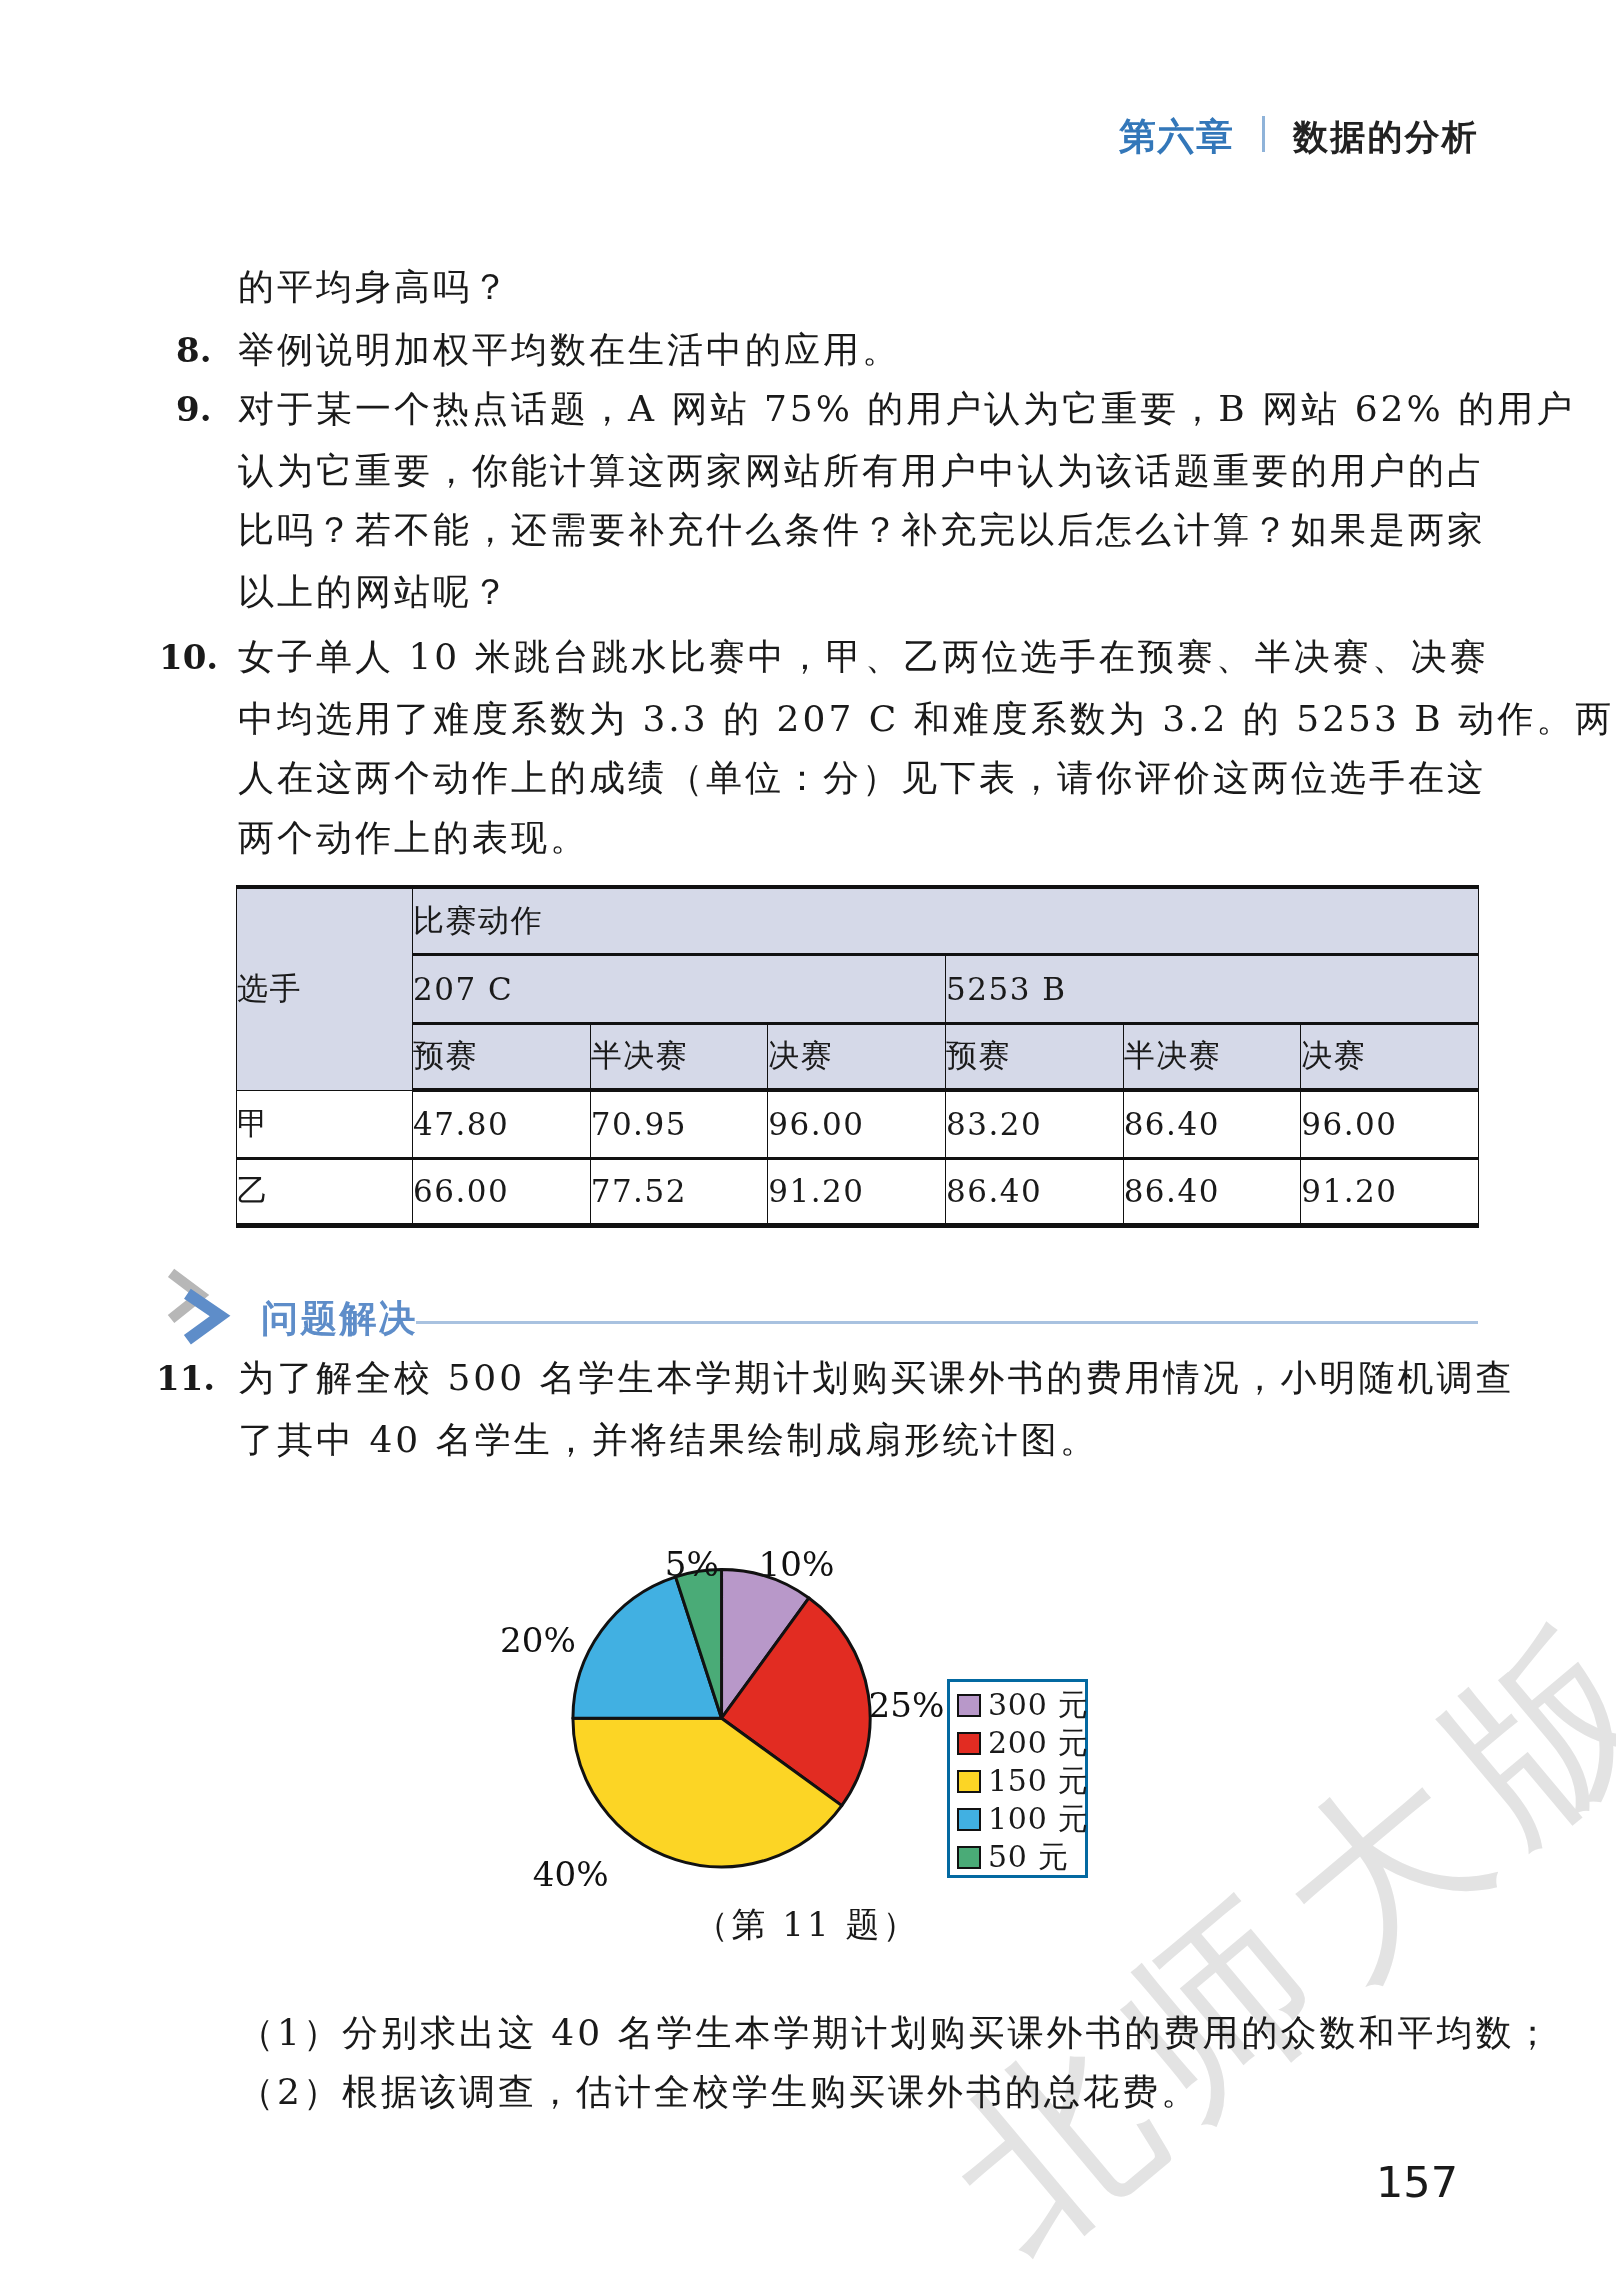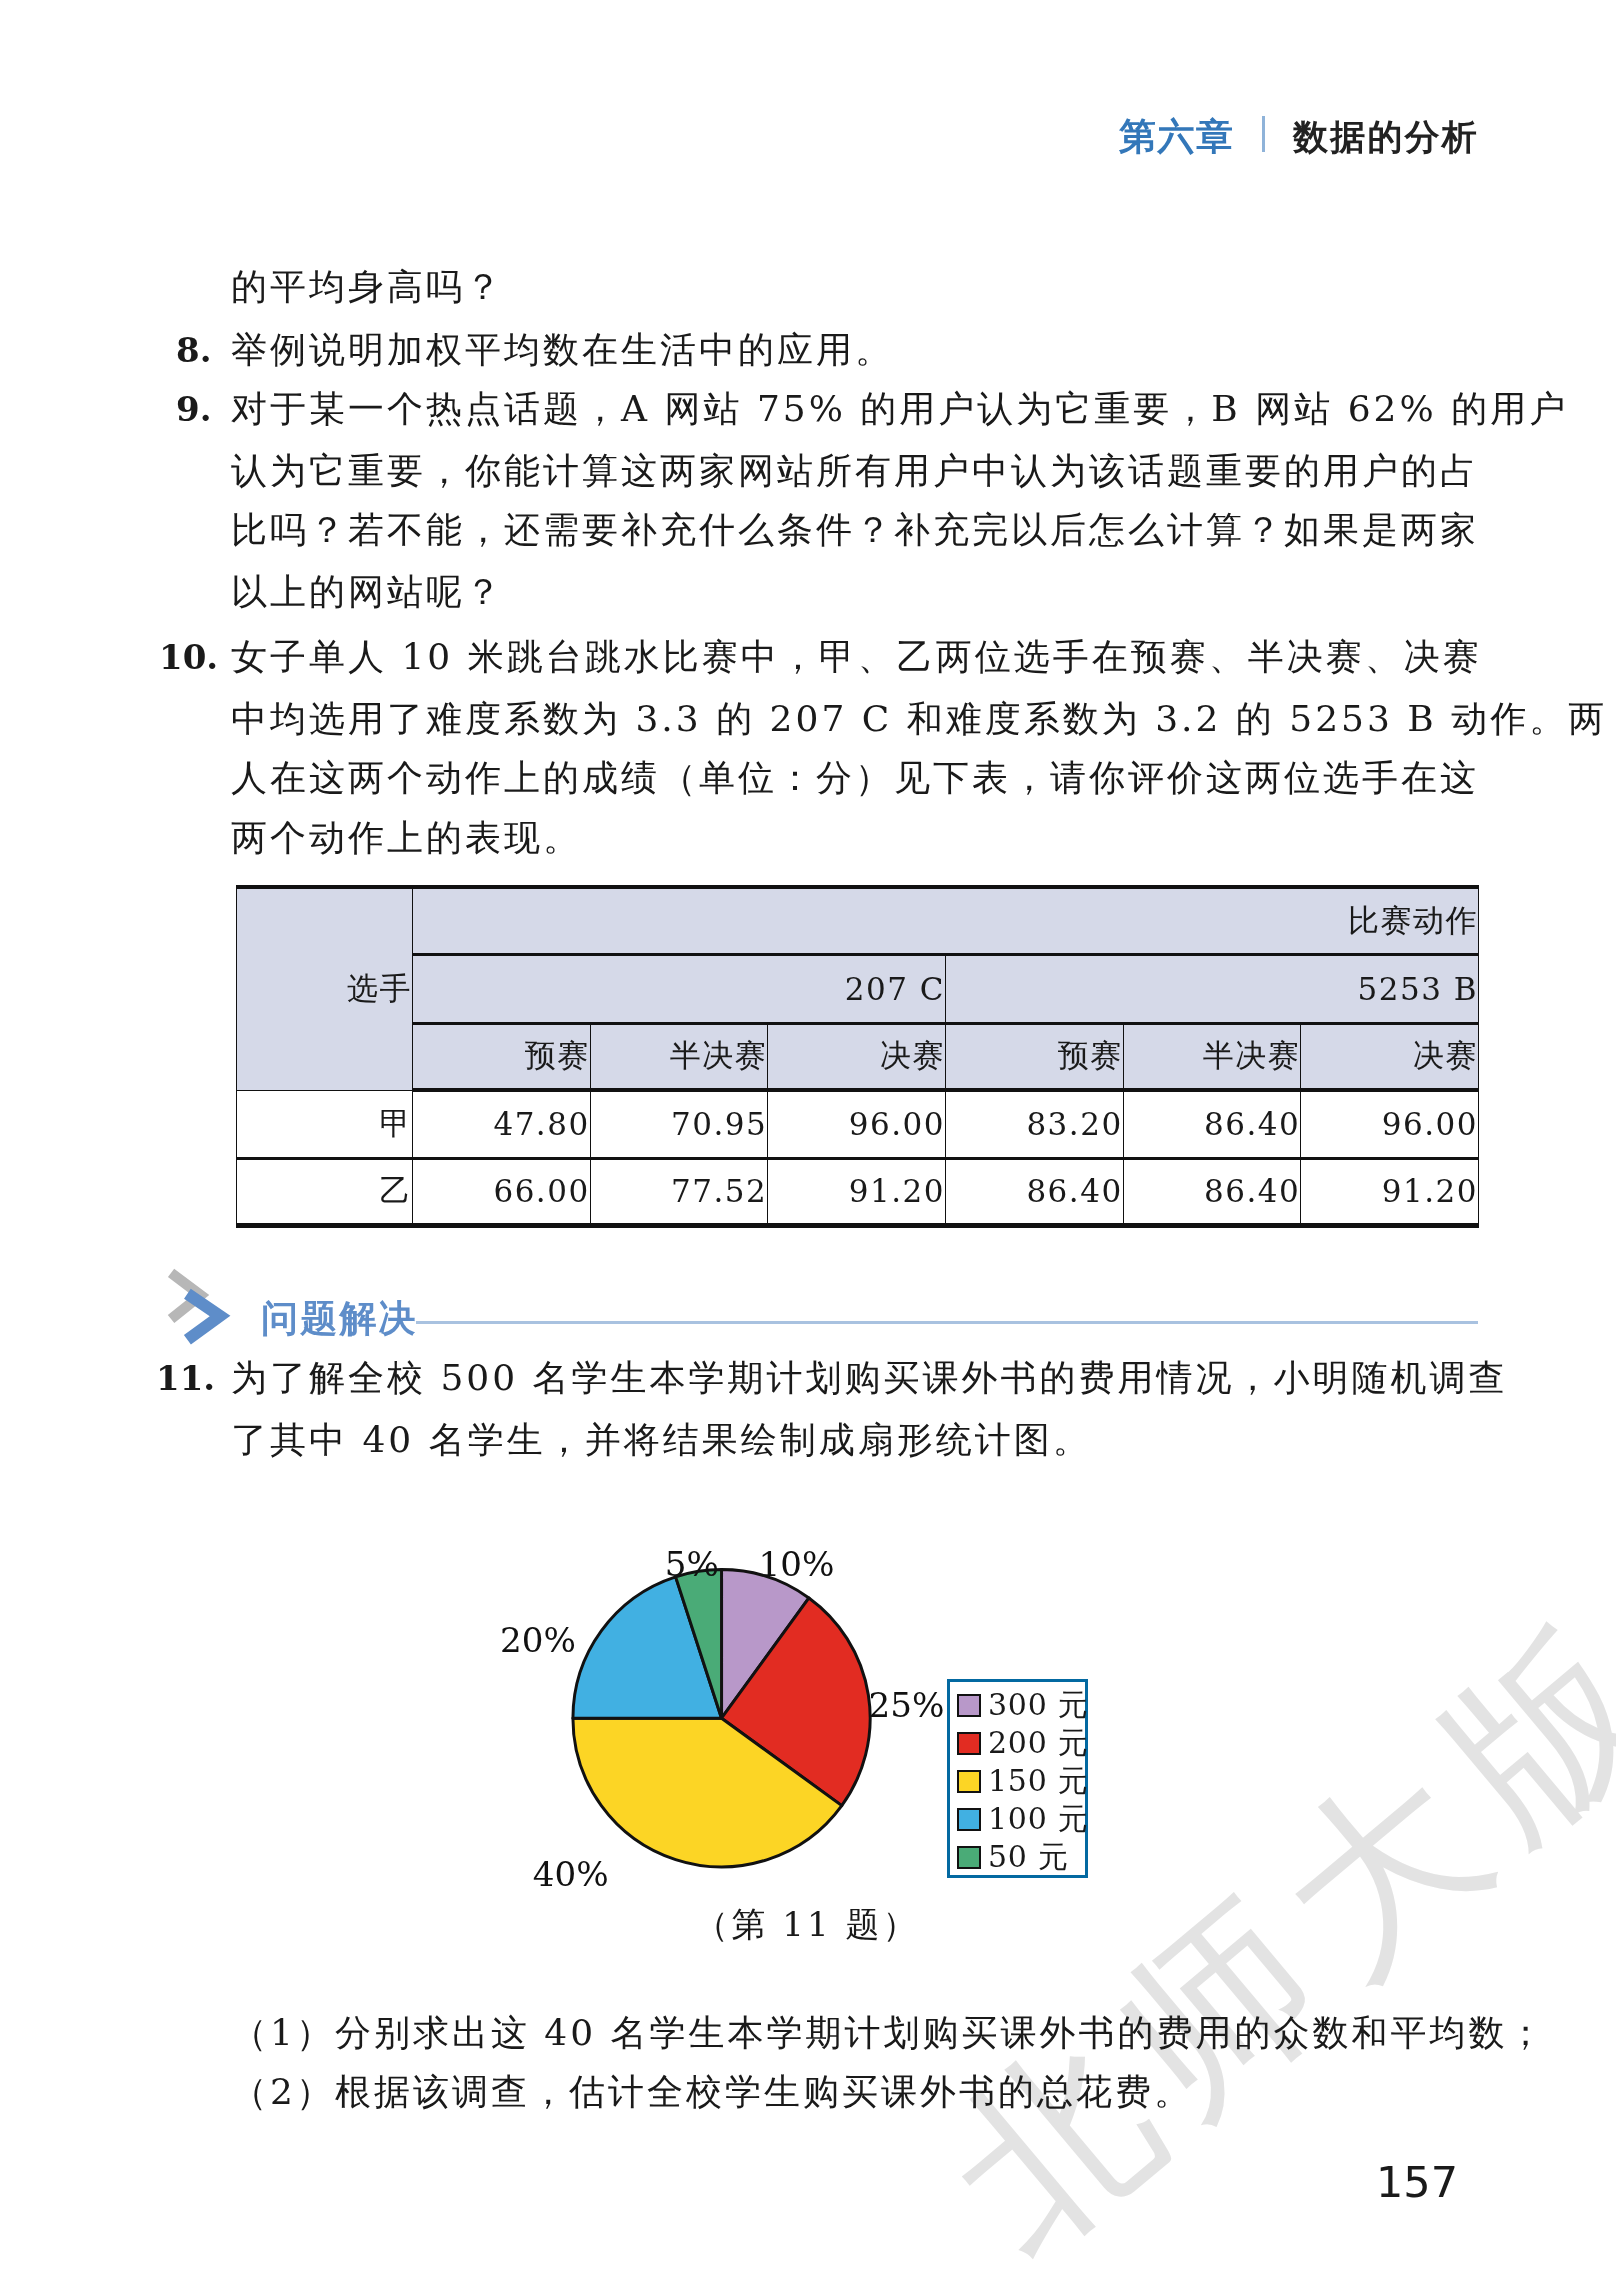--- a/index.html
+++ b/index.html
@@ -17,34 +17,34 @@
   .chap-div{
     position:absolute; top:116px; left:1262px; width:3px; height:36px; background:#8fb3d9;
   }
   .book-title{
     position:absolute; top:114px; left:1293px;
     font-family:"DejaVu Sans","Liberation Sans",sans-serif;
     font-weight:bold; font-size:35px; color:#222; letter-spacing:2.2px;
   }
   
   .line{
-    position:absolute; left:231px; font-size:36px; letter-spacing:3px;
+    position:absolute; left:238px; font-size:36px; letter-spacing:3px;
     white-space:nowrap; line-height:42px;
   }
   .qnum{
     position:absolute; font-size:34px; font-weight:bold; letter-spacing:0;
     white-space:nowrap; line-height:42px;
   }
   
   #score-table{
     position:absolute; left:236px; top:885px; width:1243px;
     border-collapse:collapse; table-layout:fixed;
   }
   #score-table td{
-    border:1.5px solid #111; text-align:right; vertical-align:middle;
+    border:1.5px solid #111; text-align:left; vertical-align:middle;
     font-size:31px; letter-spacing:1.5px; padding:0;
   }
   #score-table tr.hdr td{background:#d5d9e8;}
   #score-table tr.data td{background:#ffffff;}
   #score-table tr.r1 td{border-top-width:4.5px;}
   #score-table tr.r2 td{border-top-width:3px;margin-top:8px;}
   #score-table tr.r3 td{border-top-width:3px; border-bottom-width:4.5px;}
   #score-table tr.r4 td{border-bottom-width:3px;}
   #score-table tr.r5 td{border-bottom-width:5.2px;}
   

